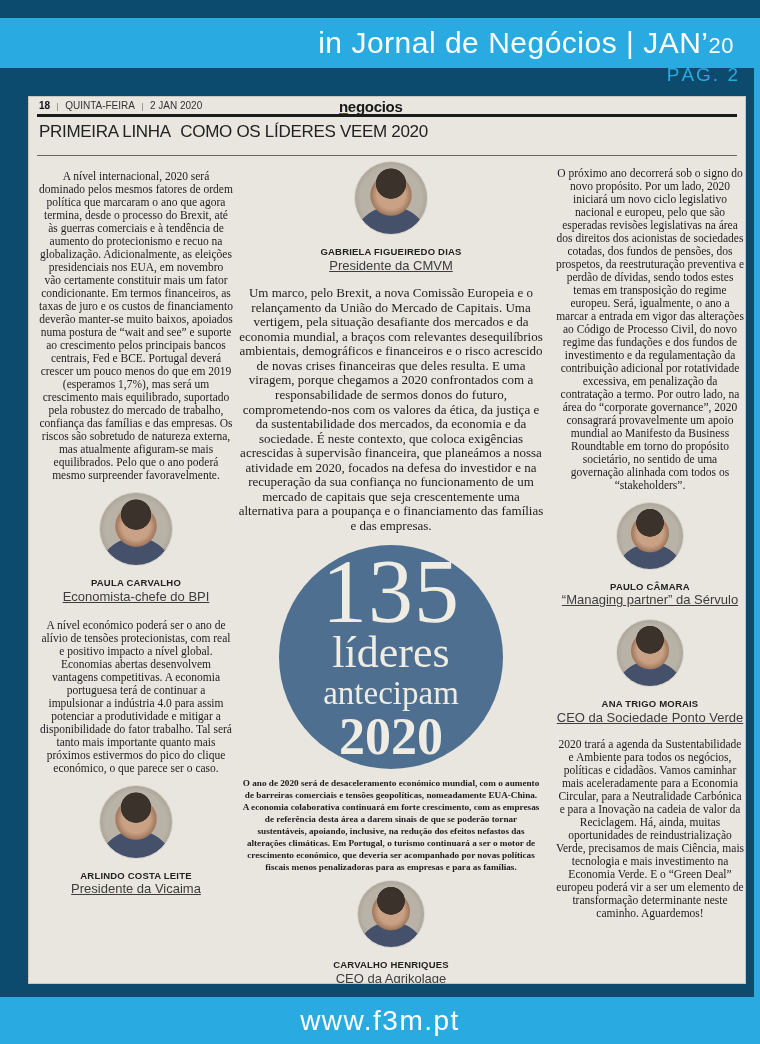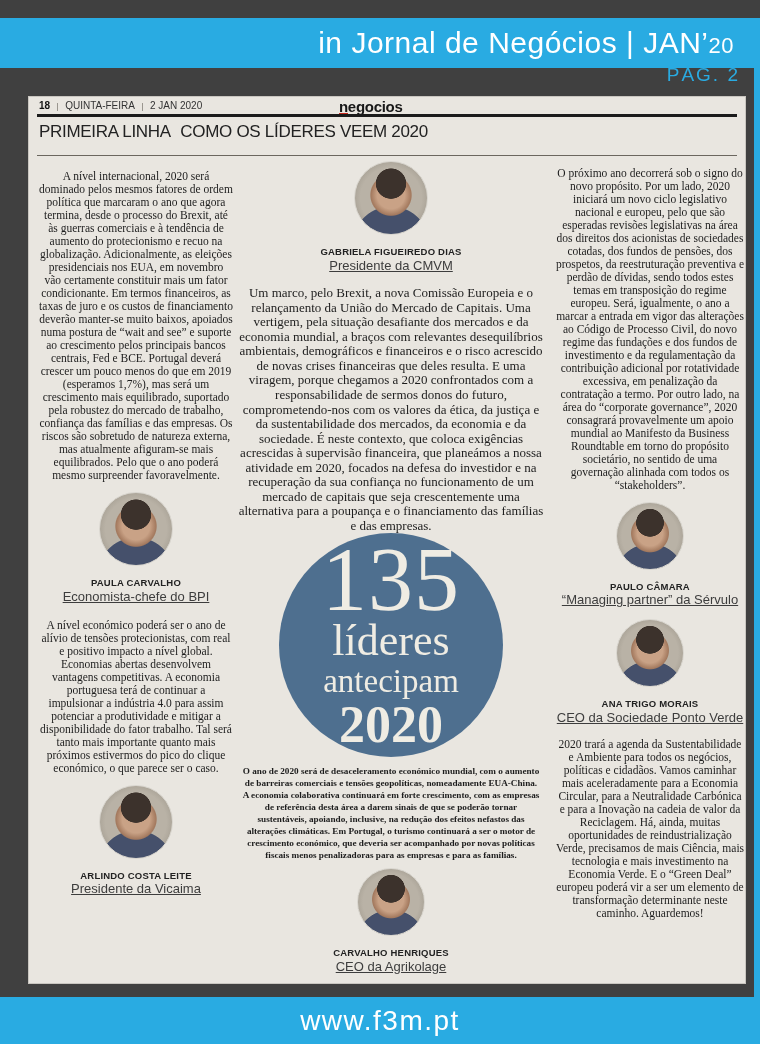--- a/index.html
+++ b/index.html
@@ -1,16 +1,16 @@
 <!DOCTYPE html>
 <html><head>
 <meta charset="utf-8">
 <style>
   html,body{margin:0;padding:0;background:#fff;}
-  #canvas{position:relative;width:760px;height:1044px;background:#404040;overflow:hidden;
+  #canvas{position:relative;width:760px;height:1044px;background:#0c4a6e;overflow:hidden;
           font-family:"Liberation Sans",sans-serif;}
 
   
   .banner{position:absolute;left:0;top:18px;width:100%;height:50px;background:#29abe2;
           display:flex;align-items:center;justify-content:flex-end;padding-right:26px;box-sizing:border-box;}
   .banner-text{color:#fff;font-size:30px;letter-spacing:.5px;white-space:nowrap;}
   .banner-year{font-size:22px;}
   .page-label{position:absolute;top:64px;right:20px;color:#29abe2;font-size:19px;letter-spacing:2px;}
   .right-strip{position:absolute;right:0;top:68px;bottom:46px;width:6px;background:#29abe2;}
   .footer{position:absolute;left:0;bottom:0;width:100%;height:47px;background:#29abe2;
@@ -51,21 +51,21 @@
       radial-gradient(circle at 50% 50%, #b9b2a6 0 60%, #8e887c 100%);}
   .av-72{width:72px;height:72px;}
   .av-66{width:66px;height:66px;}
   .caption{text-align:center;margin-top:11px;line-height:1.25;}
   .cap-name{font-size:9.5px;font-weight:bold;color:#222;letter-spacing:.2px;}
   .cap-role{font-size:13px;color:#3d3d3d;text-decoration:underline;}
 
   
   .badge{width:224px;height:224px;border-radius:50%;background:#4e6f8f;flex:none;
          display:flex;flex-direction:column;align-items:center;justify-content:center;
-         font-family:"Liberation Serif","DejaVu Serif",serif;color:#efece3;margin-top:0;text-align:right;}
+         font-family:"Liberation Serif","DejaVu Serif",serif;color:#efece3;margin-top:12px;text-align:right;}
   .b-num{font-size:90px;line-height:.88;letter-spacing:1px;}
   .b-w1{font-size:44px;line-height:1.02;}
   .b-w2{font-size:33px;line-height:1.08;}
   .b-year{font-size:52px;line-height:1.0;font-weight:bold;}
 
   .summary{font-family:"Liberation Serif","DejaVu Serif",serif;font-weight:bold;font-size:9.2px;
            line-height:1.3;text-align:center;color:#1d1d1d;margin:9px 0 0 0;width:300px;}
 
   .mt6{margin-top:6px;} .mt10{margin-top:10px;} .mt12{margin-top:12px;} .mt14{margin-top:14px;}
 </style>

